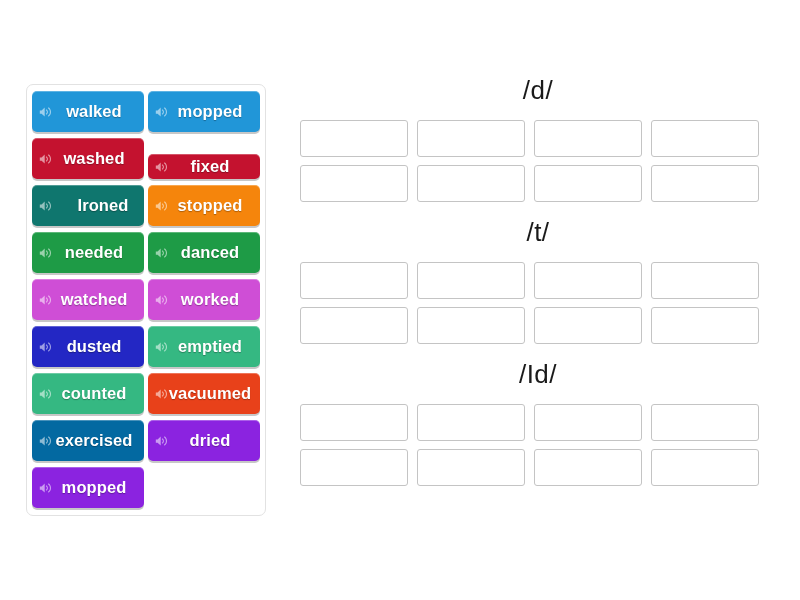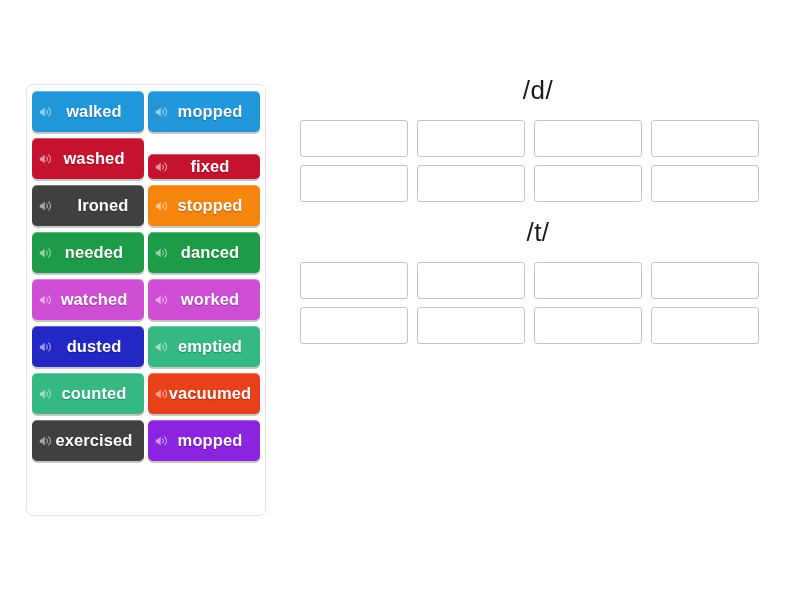--- a/index.html
+++ b/index.html
@@ -157,21 +157,21 @@
         <div class="tile" style="background: rgb(196, 18, 47); margin-top: 16px;">
           <span class="speaker">
             <svg viewBox="0 0 16 16" aria-hidden="true">
               <path fill="#ffffff" d="M1 6h2.2L7 2.6v10.8L3.2 10H1z"></path>
               <path fill="#ffffff" d="M9.1 4.6c1.2.7 1.9 1.9 1.9 3.4s-.7 2.7-1.9 3.4l-.7-1.1c.8-.5 1.3-1.3 1.3-2.3s-.5-1.8-1.3-2.3z"></path>
               <path fill="#ffffff" d="M11.7 2.3C13.6 3.4 14.8 5.5 14.8 8s-1.2 4.6-3.1 5.7l-.7-1.1c1.5-.9 2.4-2.5 2.4-4.6s-.9-3.7-2.4-4.6z"></path>
             </svg>
           </span>
           <span class="tile-label">fixed</span>
         </div>
-        <div class="tile" style="background: #404040; padding-left: 20px;">
+        <div class="tile" style="background: #0f766e; padding-left: 20px;">
           <span class="speaker">
             <svg viewBox="0 0 16 16" aria-hidden="true">
               <path fill="#ffffff" d="M1 6h2.2L7 2.6v10.8L3.2 10H1z"></path>
               <path fill="#ffffff" d="M9.1 4.6c1.2.7 1.9 1.9 1.9 3.4s-.7 2.7-1.9 3.4l-.7-1.1c.8-.5 1.3-1.3 1.3-2.3s-.5-1.8-1.3-2.3z"></path>
               <path fill="#ffffff" d="M11.7 2.3C13.6 3.4 14.8 5.5 14.8 8s-1.2 4.6-3.1 5.7l-.7-1.1c1.5-.9 2.4-2.5 2.4-4.6s-.9-3.7-2.4-4.6z"></path>
             </svg>
           </span>
           <span class="tile-label">Ironed</span>
         </div>
         <div class="tile" style="background: rgb(245, 133, 12);">
@@ -257,29 +257,39 @@
         <div class="tile" style="background: rgb(232, 65, 26);">
           <span class="speaker">
             <svg viewBox="0 0 16 16" aria-hidden="true">
               <path fill="#ffffff" d="M1 6h2.2L7 2.6v10.8L3.2 10H1z"></path>
               <path fill="#ffffff" d="M9.1 4.6c1.2.7 1.9 1.9 1.9 3.4s-.7 2.7-1.9 3.4l-.7-1.1c.8-.5 1.3-1.3 1.3-2.3s-.5-1.8-1.3-2.3z"></path>
               <path fill="#ffffff" d="M11.7 2.3C13.6 3.4 14.8 5.5 14.8 8s-1.2 4.6-3.1 5.7l-.7-1.1c1.5-.9 2.4-2.5 2.4-4.6s-.9-3.7-2.4-4.6z"></path>
             </svg>
           </span>
           <span class="tile-label">vacuumed</span>
         </div>
-        <div class="tile" style="background: #404040;">
+        <div class="tile" style="background: #0369a1;">
           <span class="speaker">
             <svg viewBox="0 0 16 16" aria-hidden="true">
               <path fill="#ffffff" d="M1 6h2.2L7 2.6v10.8L3.2 10H1z"></path>
               <path fill="#ffffff" d="M9.1 4.6c1.2.7 1.9 1.9 1.9 3.4s-.7 2.7-1.9 3.4l-.7-1.1c.8-.5 1.3-1.3 1.3-2.3s-.5-1.8-1.3-2.3z"></path>
               <path fill="#ffffff" d="M11.7 2.3C13.6 3.4 14.8 5.5 14.8 8s-1.2 4.6-3.1 5.7l-.7-1.1c1.5-.9 2.4-2.5 2.4-4.6s-.9-3.7-2.4-4.6z"></path>
             </svg>
           </span>
           <span class="tile-label">exercised</span>
+        </div>
+        <div class="tile" style="background: rgb(139, 35, 224);">
+          <span class="speaker">
+            <svg viewBox="0 0 16 16" aria-hidden="true">
+              <path fill="#ffffff" d="M1 6h2.2L7 2.6v10.8L3.2 10H1z"></path>
+              <path fill="#ffffff" d="M9.1 4.6c1.2.7 1.9 1.9 1.9 3.4s-.7 2.7-1.9 3.4l-.7-1.1c.8-.5 1.3-1.3 1.3-2.3s-.5-1.8-1.3-2.3z"></path>
+              <path fill="#ffffff" d="M11.7 2.3C13.6 3.4 14.8 5.5 14.8 8s-1.2 4.6-3.1 5.7l-.7-1.1c1.5-.9 2.4-2.5 2.4-4.6s-.9-3.7-2.4-4.6z"></path>
+            </svg>
+          </span>
+          <span class="tile-label">dried</span>
         </div>
         <div class="tile" style="background: rgb(139, 35, 224);">
           <span class="speaker">
             <svg viewBox="0 0 16 16" aria-hidden="true">
               <path fill="#ffffff" d="M1 6h2.2L7 2.6v10.8L3.2 10H1z"></path>
               <path fill="#ffffff" d="M9.1 4.6c1.2.7 1.9 1.9 1.9 3.4s-.7 2.7-1.9 3.4l-.7-1.1c.8-.5 1.3-1.3 1.3-2.3s-.5-1.8-1.3-2.3z"></path>
               <path fill="#ffffff" d="M11.7 2.3C13.6 3.4 14.8 5.5 14.8 8s-1.2 4.6-3.1 5.7l-.7-1.1c1.5-.9 2.4-2.5 2.4-4.6s-.9-3.7-2.4-4.6z"></path>
             </svg>
           </span>
           <span class="tile-label">mopped</span>
@@ -307,15 +317,28 @@
           <div class="slot"></div>
           <div class="slot"></div>
           <div class="slot"></div>
           <div class="slot"></div>
           <div class="slot"></div>
           <div class="slot"></div>
           <div class="slot"></div>
           <div class="slot"></div>
         </div>
       </div>
+      <div class="category">
+        <div class="category-title">/Id/</div>
+        <div class="slot-grid">
+          <div class="slot"></div>
+          <div class="slot"></div>
+          <div class="slot"></div>
+          <div class="slot"></div>
+          <div class="slot"></div>
+          <div class="slot"></div>
+          <div class="slot"></div>
+          <div class="slot"></div>
+        </div>
+      </div>
     </div>
 
 </div>
 
 </body></html>

